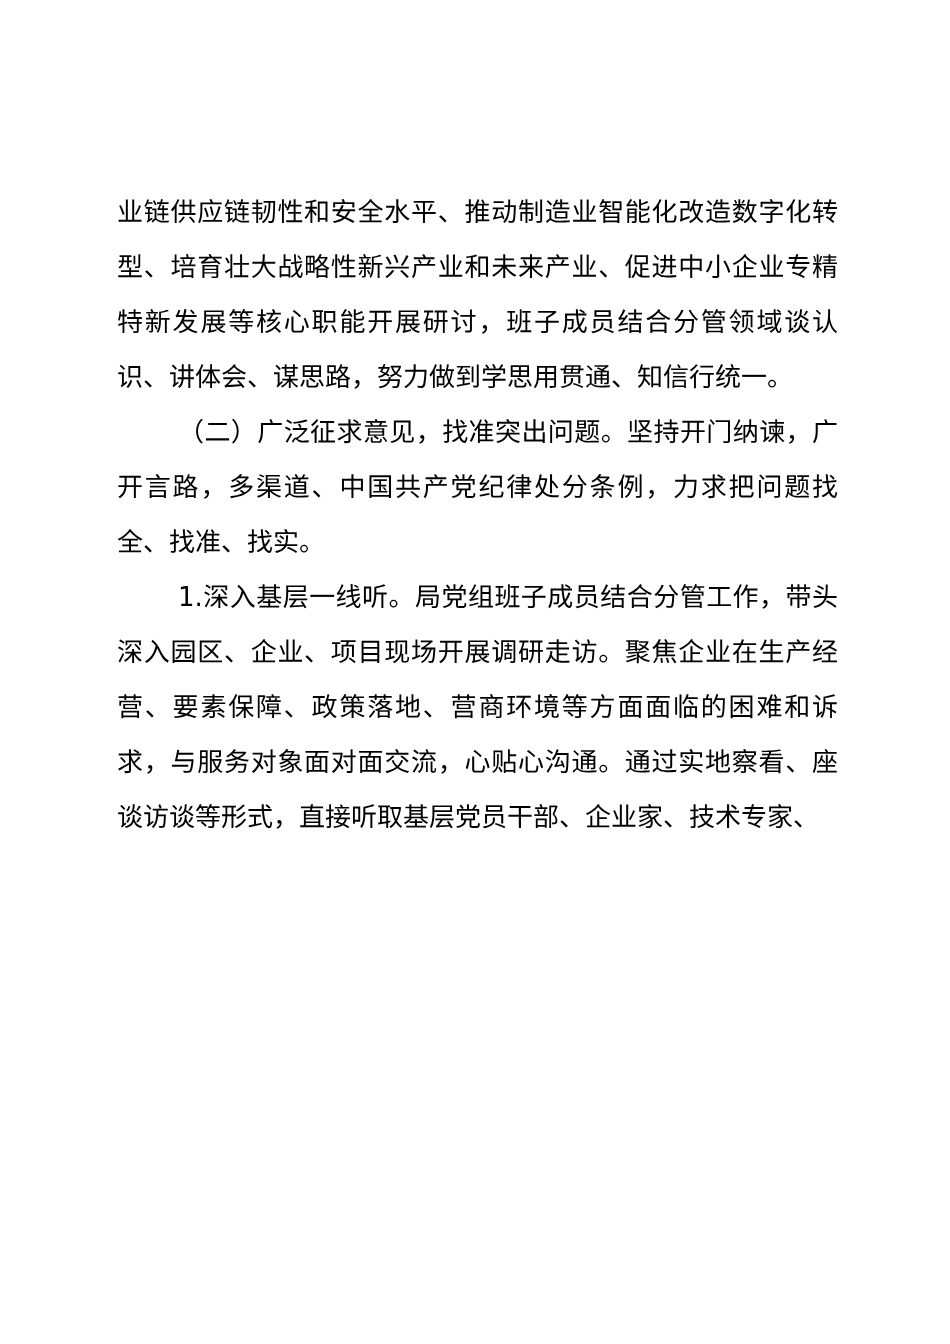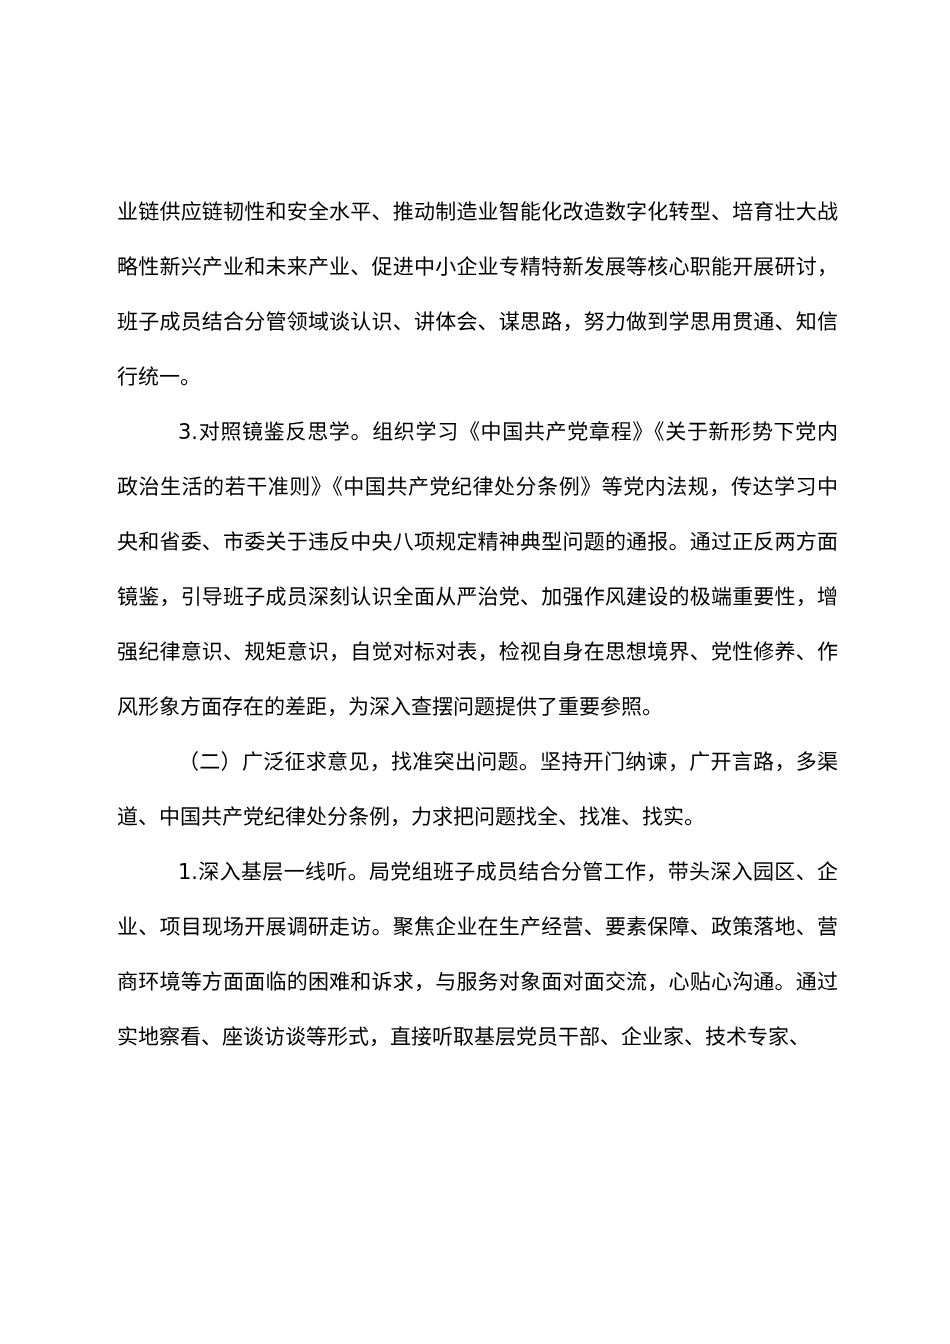--- a/index.html
+++ b/index.html
@@ -22,21 +22,21 @@
     position: absolute;
     left: 117px;
     top: 185px;
     width: 721px;
   }
 
   .para {
     margin: 0;
     padding: 0;
     font-family: "DejaVu Sans", "Liberation Sans", sans-serif;
-    font-size: 21px;
+    font-size: 26px;
     line-height: 55px;
     color: #000000;
     text-align: justify;
     text-justify: inter-character;
     text-indent: 61px;
     letter-spacing: 0px;
     font-weight: 400;
     word-break: break-all;
     white-space: normal;
   }
@@ -49,17 +49,16 @@
   .para + .para {
     margin-top: 0;
   }
 </style>
 </head>
 <body>
 
 <div class="page">
   <div class="text-column">
     <p class="para continuation">业链供应链韧性和安全水平、推动制造业智能化改造数字化转型、培育壮大战略性新兴产业和未来产业、促进中小企业专精特新发展等核心职能开展研讨，班子成员结合分管领域谈认识、讲体会、谋思路，努力做到学思用贯通、知信行统一。</p>
-    <p class="para">3.对照镜鉴反思学。组织学习《中国共产党章程》《关于新形势下党内政治生活的若干准则》《中国共产党纪律处分条例》等党内法规，传达学习中央和省委、市委关于违反中央八项规定精神典型问题的通报。通过正反两方面镜鉴，引导班子成员深刻认识全面从严治党、加强作风建设的极端重要性，增强纪律意识、规矩意识，自觉对标对表，检视自身在思想境界、党性修养、作风形象方面存在的差距，为深入查摆问题提供了重要参照。</p>
     <p class="para">（二）广泛征求意见，找准突出问题。坚持开门纳谏，广开言路，多渠道、中国共产党纪律处分条例，力求把问题找全、找准、找实。</p>
     <p class="para">1.深入基层一线听。局党组班子成员结合分管工作，带头深入园区、企业、项目现场开展调研走访。聚焦企业在生产经营、要素保障、政策落地、营商环境等方面面临的困难和诉求，与服务对象面对面交流，心贴心沟通。通过实地察看、座谈访谈等形式，直接听取基层党员干部、企业家、技术专家、</p>
   </div>
 </div>
 
 </body></html>

